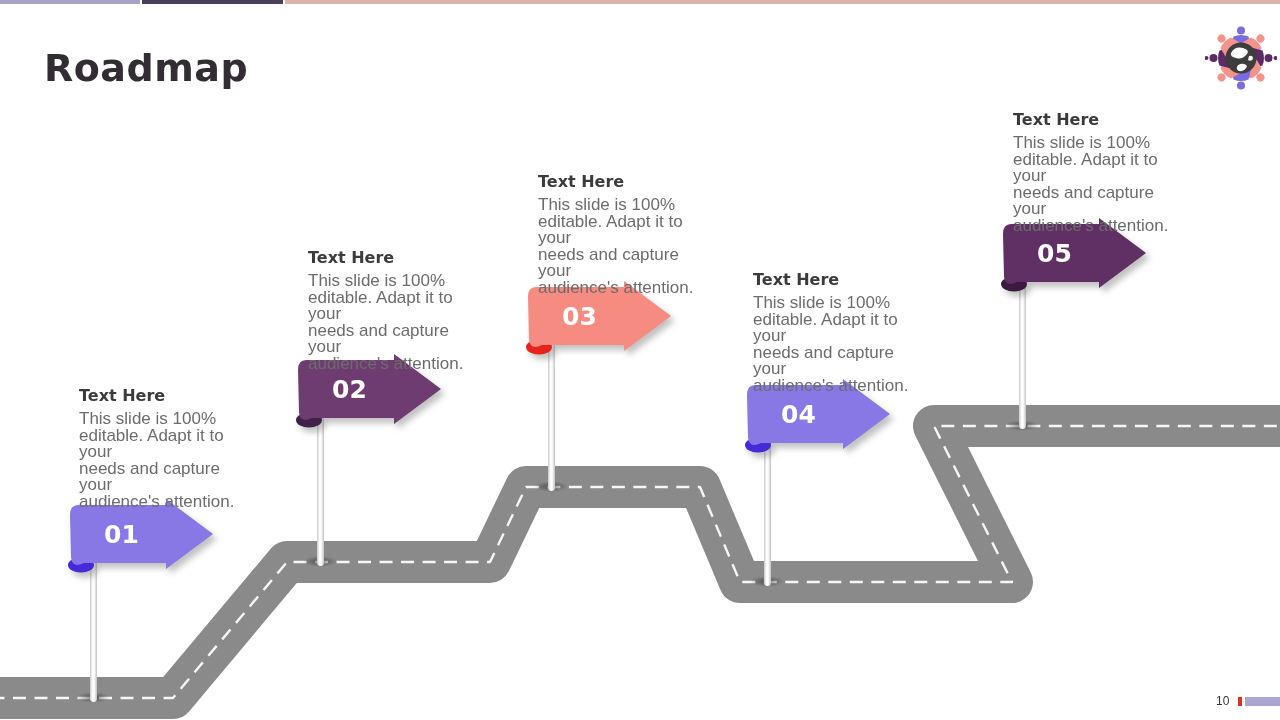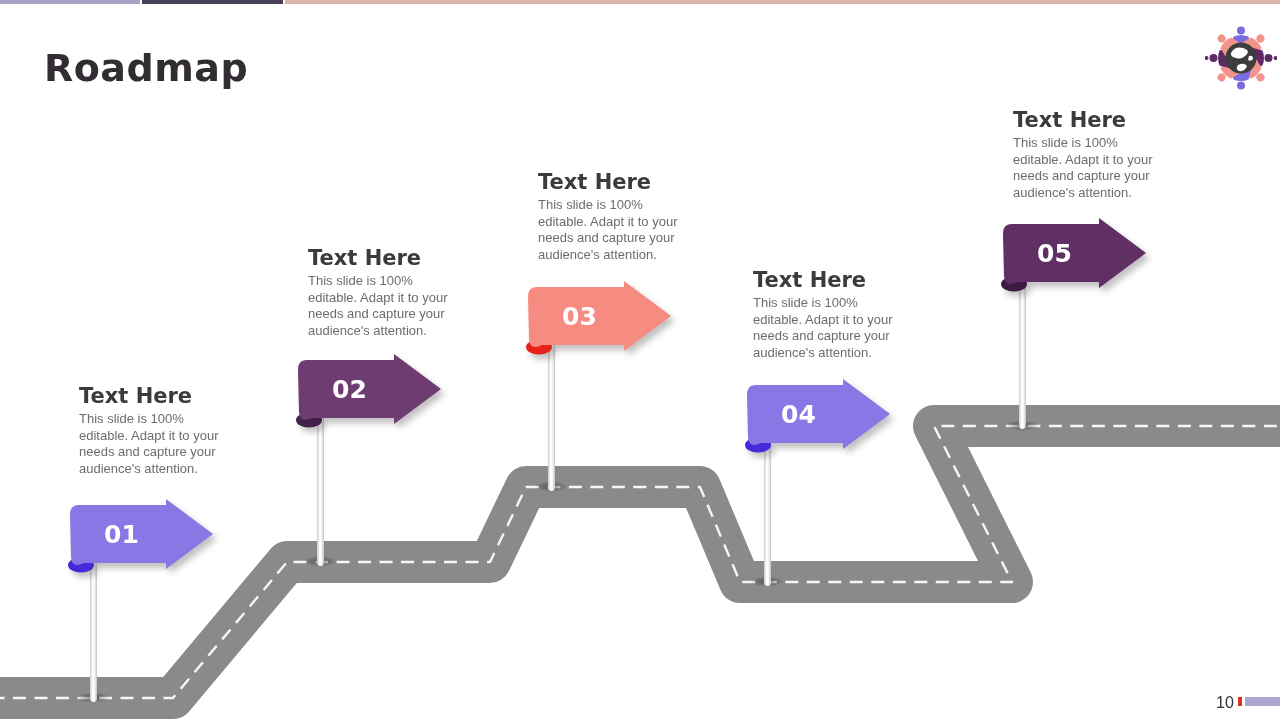--- a/index.html
+++ b/index.html
@@ -13,36 +13,36 @@
   .page-title{position:absolute;left:44px;top:46px;
     font-family:"DejaVu Sans", sans-serif;font-weight:800;font-size:38px;
     color:#322d33;letter-spacing:.5px;}
 
   
   .road-svg{position:absolute;left:0;top:0;z-index:1;pointer-events:none;}
 
   
   .milestone{position:absolute;left:0;top:0;width:0;height:0;}
   .ms-text{position:absolute;width:168px;z-index:6;}
-  .ms-heading{font-family:"DejaVu Sans", sans-serif;font-weight:bold;font-size:21px;
+  .ms-heading{font-family:"DejaVu Sans", sans-serif;font-weight:bold;font-size:16px;
     line-height:20px;color:#3b3b3b;margin:0 0 5px 0;}
-  .ms-body{font-size:13px;line-height:16.5px;color:#6c6c6c;white-space:pre-line;}
+  .ms-body{font-size:17px;line-height:16.5px;color:#6c6c6c;white-space:pre-line;}
   .pole{position:absolute;width:7px;z-index:3;border-radius:4px;
     background:linear-gradient(90deg,#c9c9c9,#ffffff 38%,#ffffff 58%,#c2c2c2);}
   .pole-shadow{position:absolute;width:34px;height:11px;z-index:2;border-radius:50%;
     background:radial-gradient(ellipse at center, rgba(30,30,30,.55) 0%, rgba(30,30,30,0) 70%);}
   .sign{position:absolute;width:152px;height:78px;z-index:4;
     filter:drop-shadow(4px 5px 3px rgba(100,100,100,.4));}
   .sign .body-path{fill:var(--body,#8778e5);}
   .sign .curl{fill:var(--curl,#4629d8);}
   .sign-number{font-family:"DejaVu Sans", sans-serif;font-weight:bold;font-size:25px;
     fill:#ffffff;}
 
   
-  .page-number{position:absolute;left:1216px;top:694px;font-size:16px;color:#333333;z-index:7;}
+  .page-number{position:absolute;left:1216px;top:694px;font-size:12px;color:#333333;z-index:7;}
   .footer-tick{position:absolute;left:1238px;top:697px;width:4px;height:9px;z-index:7;}
   .footer-bar{position:absolute;left:1245px;top:697px;width:36px;height:9px;z-index:7;}
 
   .logo{position:absolute;left:1205px;top:22px;width:72px;height:72px;z-index:7;}
 </style>
 </head>
 <body>
 
 <div class="topbar-seg" style="left: 0px; width: 140px; background: rgb(169, 162, 198);"></div>
 <div class="topbar-seg" style="left: 142px; width: 141px; background: rgb(71, 64, 88);"></div>

